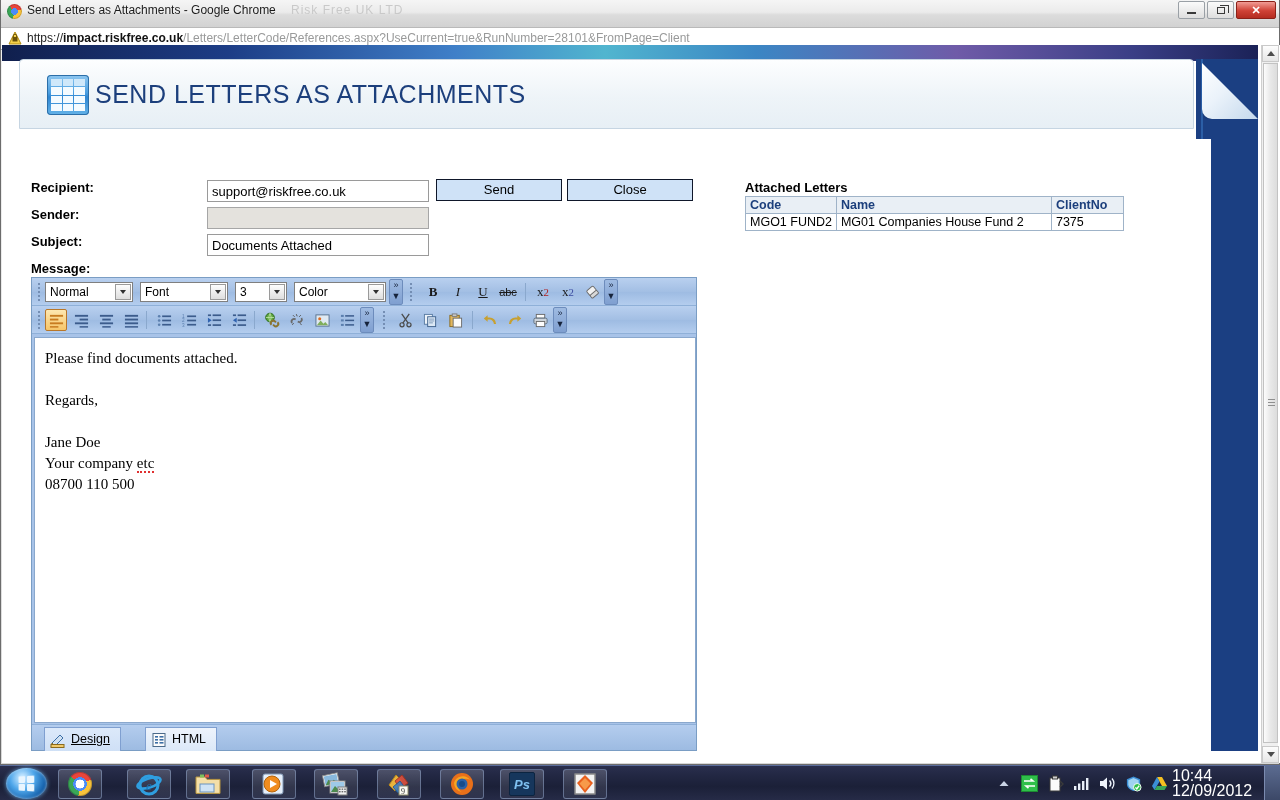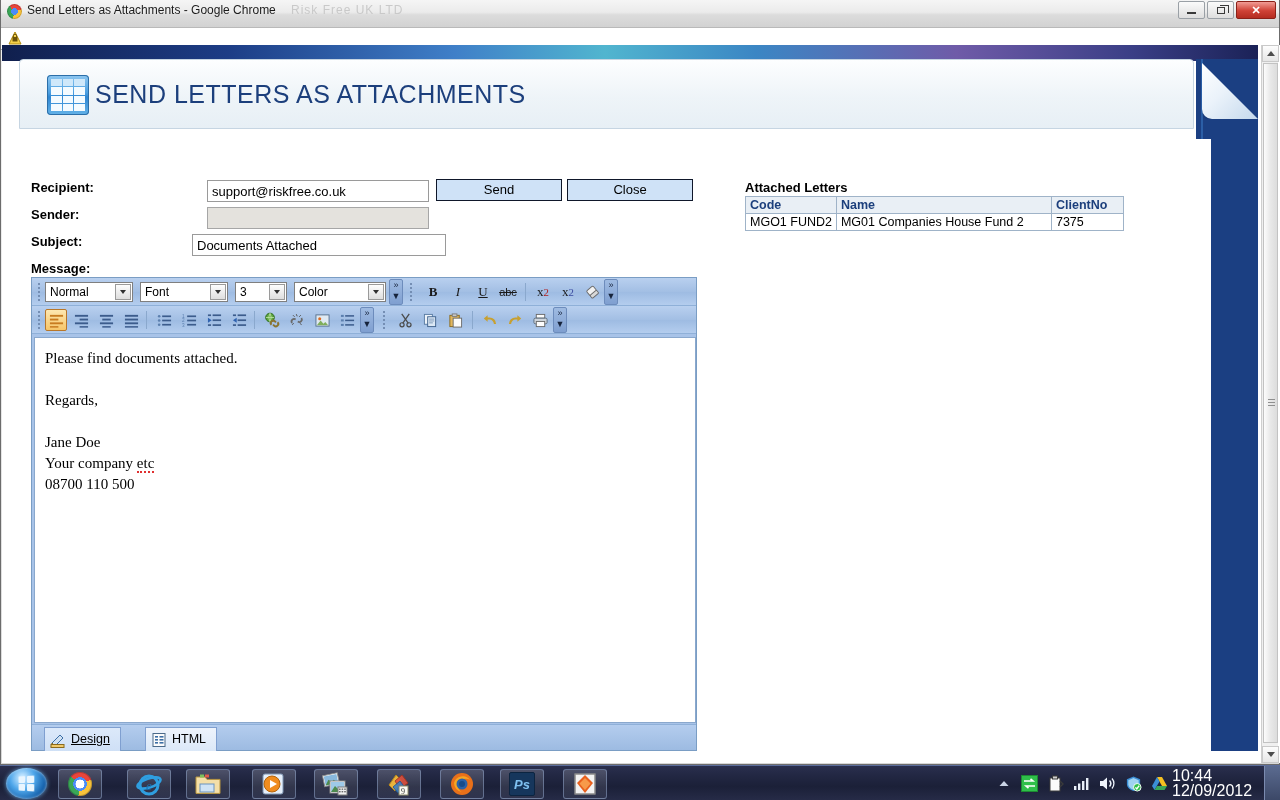--- a/index.html
+++ b/index.html
@@ -303,20 +303,23 @@
         <div class="winbtn close">✕</div>
       </div>
     </div>
 
     <div class="addrbar">
       <svg class="addr-lock" viewBox="0 0 14 16">
         <path d="M7 1 L13 13 L1 13 Z" fill="#f6d24a" stroke="#b08b12" stroke-width="1"></path>
         <rect x="4.5" y="6" width="5" height="4.5" fill="#6b5208"></rect>
         <path d="M5.4 6 v-1.2 a1.6 1.6 0 0 1 3.2 0 V6" fill="none" stroke="#6b5208" stroke-width="1"></path>
       </svg>
+      <div class="addr-url">
+        <span class="scheme">https://</span><b>impact.riskfree.co.uk</b><span>/Letters/LetterCode/References.aspx?UseCurrent=true&amp;RunNumber=28101&amp;FromPage=Client</span>
+      </div>
     </div>
 
     <div class="viewport">
       <div class="page-bg">
         <div class="banner"></div>
         <div class="banner-right"></div>
         <div class="content-white"></div>
 
         <div class="curl">
           <div class="blue"></div>
@@ -346,21 +349,21 @@
 
         <div class="flabel" style="left:29px; top:135px;">Recipient:</div>
         <input class="finput" style="left: 205px; top: 135px; width: 222px;" value="support@riskfree.co.uk">
         <div class="btn" style="left:434px; top:134px;">Send</div>
         <div class="btn" style="left:565px; top:134px;">Close</div>
 
         <div class="flabel" style="left:29px; top:162px;">Sender:</div>
         <input class="finput disabled" style="left: 205px; top: 162px; width: 222px;" readonly="" value="">
 
         <div class="flabel" style="left:29px; top:189px;">Subject:</div>
-        <input class="finput" style="left: 190px; top: 189px; width: 254px;" value="Documents Attached">
+        <input class="finput" style="left: 205px; top: 189px; width: 222px;" value="Documents Attached">
 
         <div class="flabel" style="left:29px; top:216px;">Message:</div>
 
         <div class="att-title">Attached Letters</div>
         <table class="att-table">
           <thead>
             <tr>
               <th style="width:76px">Code</th>
               <th style="width:215px">Name</th>
               <th style="width:72px">ClientNo</th>

